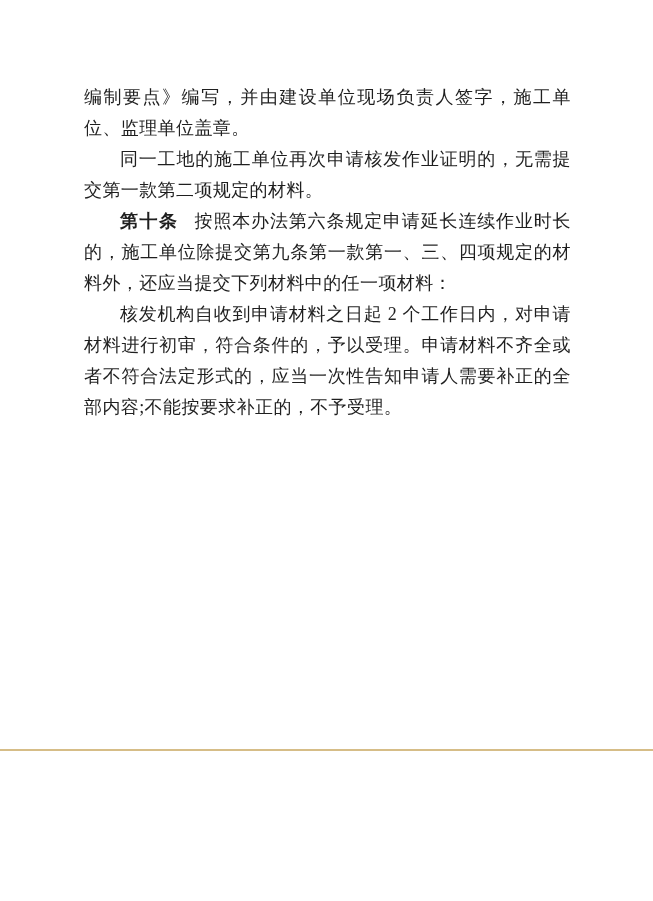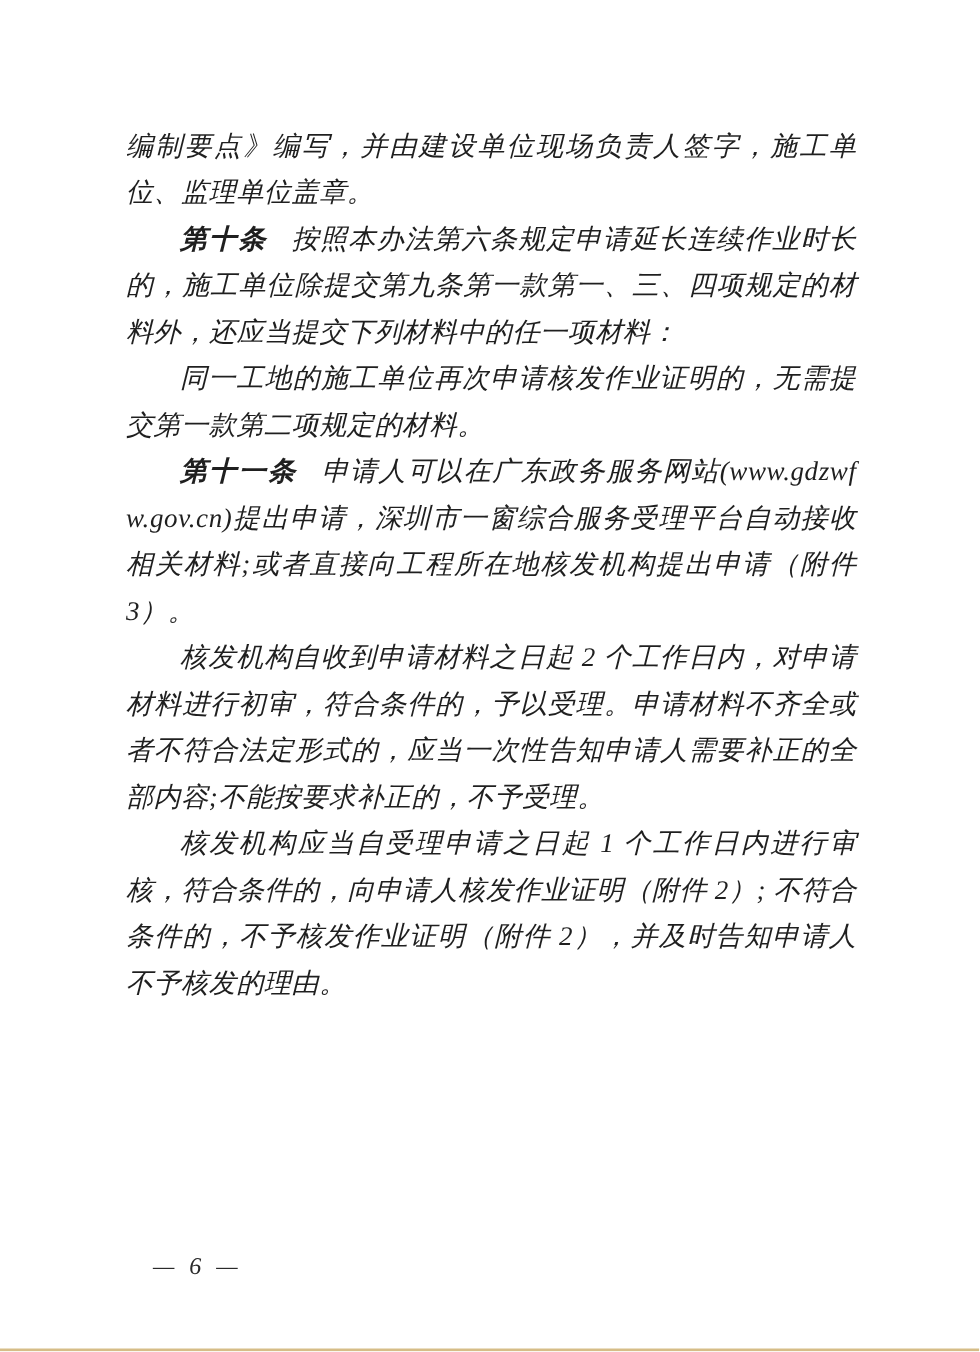--- a/index.html
+++ b/index.html
@@ -3,26 +3,25 @@
 <meta charset="utf-8">
 <style>
   html, body {
     margin: 0;
     padding: 0;
     background: #ffffff;
   }
   .page {
     position: relative;
     width: 653px;
-    height: 901px;
+    height: 751px;
     background: #ffffff;
     overflow: hidden;
     font-family: "Liberation Serif", "DejaVu Serif", serif;
     color: #1f1f1f;
-    font-style: italic;
   }
   .content {
     position: absolute;
     left: 84px;
     top: 82px;
     width: 487px;
   }
   .para {
     margin: 0;
     font-size: 18px;
@@ -61,31 +60,29 @@
 </style>
 </head>
 <body>
 
 <div class="page">
 
   <div class="content">
 
     <p class="para no-indent"><span>编制要点》编写，并由建设单位现场负责人签字，施工单位、监理单位盖章。</span></p>
 
+    <p class="para"><span>同一工地的施工单位再次申请核发作业证明的，无需提交第一款第二项规定的材料。</span></p>
+
     <p class="para"><b class="term">第十条</b><span>按照本办法第六条规定申请延长连续作业时长的，施工单位除提交第九条第一款第一、三、四项规定的材料外，还应当提交下列材料中的任一项材料：</span></p>
-
-    <p class="para"><span>同一工地的施工单位再次申请核发作业证明的，无需提交第一款第二项规定的材料。</span></p>
 
 
 
-    <p class="para"><b class="term">第十一条</b><span>申请人可以在广东政务服务网站(www.gdzwfw.gov.cn)提出申请，深圳市一窗综合服务受理平台自动接收相关材料;或者直接向工程所在地核发机构提出申请（附件 3）。</span></p>
 
     <p class="para"><span>核发机构自收到申请材料之日起 2 个工作日内，对申请材料进行初审，符合条件的，予以受理。申请材料不齐全或者不符合法定形式的，应当一次性告知申请人需要补正的全部内容;不能按要求补正的，不予受理。</span></p>
 
-    <p class="para"><span>核发机构应当自受理申请之日起 1 个工作日内进行审核，符合条件的，向申请人核发作业证明（附件 2）; 不符合条件的，不予核发作业证明（附件 2），并及时告知申请人不予核发的理由。</span></p>
 
   </div>
 
   <div class="page-number">— 6 —</div>
 
   <div class="scan-edge-line"></div>
 
 </div>
 
 </body></html>

